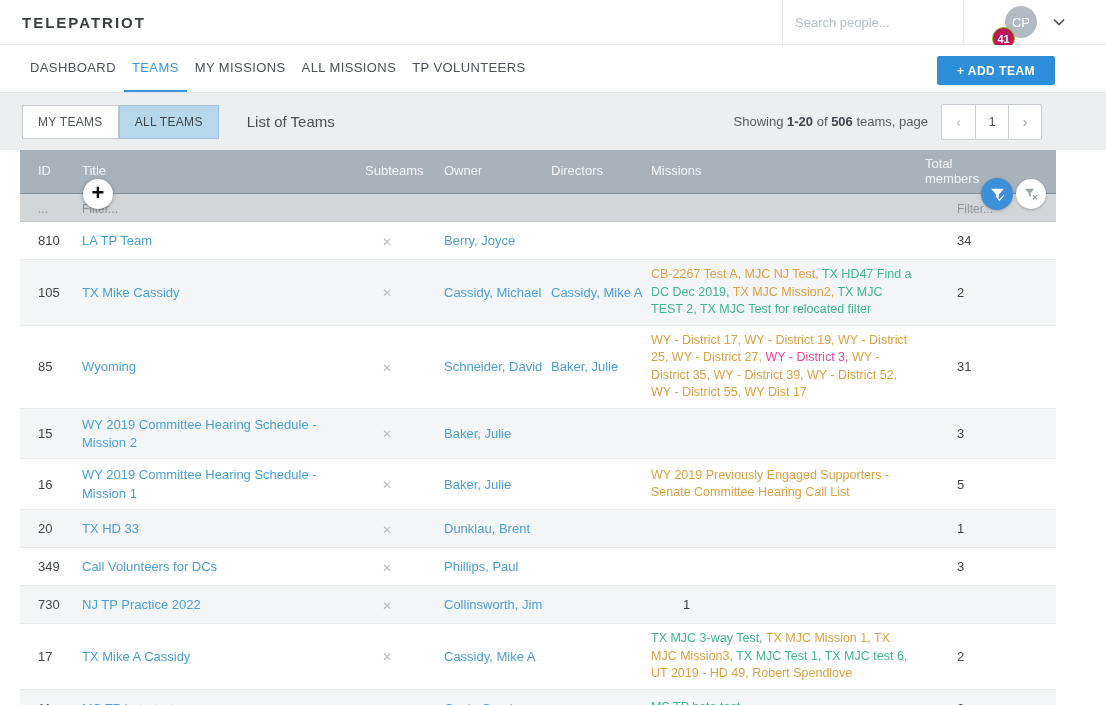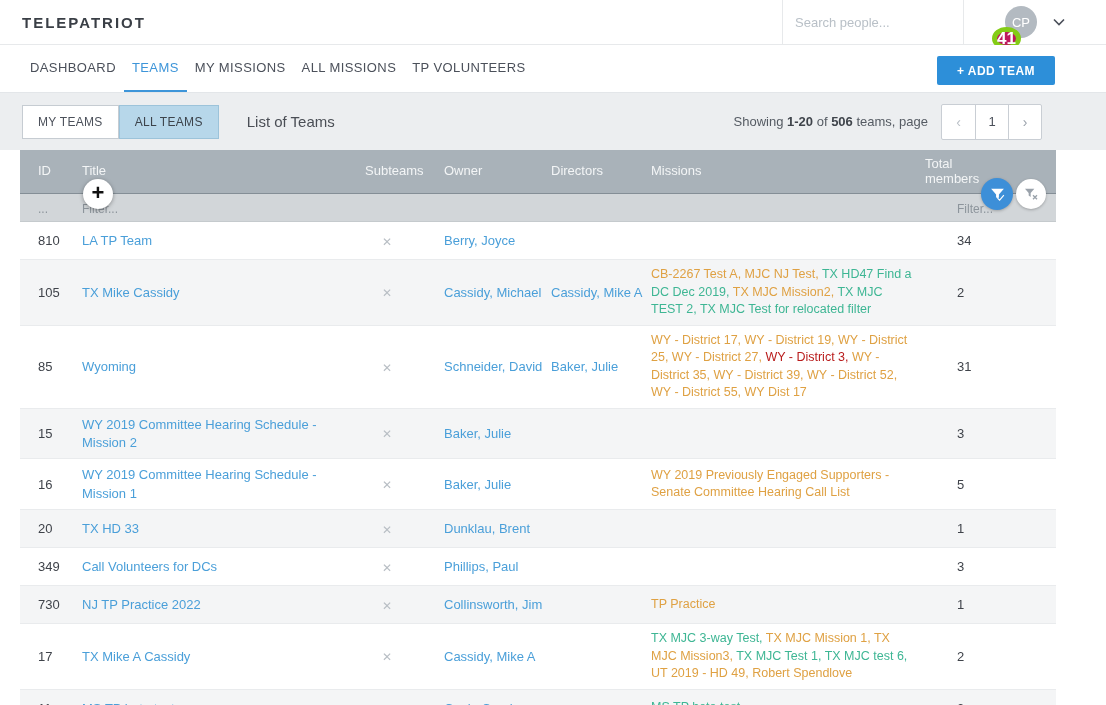--- a/index.html
+++ b/index.html
@@ -15,22 +15,22 @@
   .search-wrap { width:182px; height:44px; border-left:1px solid #e7e9eb;
     border-right:1px solid #e7e9eb; display:flex; align-items:center; padding:0 12px; }
   .search-input { border:none; outline:none; width:100%; font-size:13px;
     color:#555; background:transparent; font-family:"Liberation Sans",sans-serif; }
   .search-input::placeholder { color:#b9c0c7; }
   .account { width:142px; height:44px; display:flex; align-items:center; justify-content:center; gap:16px; }
   .avatar-wrap { position:relative; width:32px; height:32px; }
   .avatar { width:32px; height:32px; border-radius:50%; background:#b3bac1; color:#fff;
     font-size:13px; display:flex; align-items:center; justify-content:center; }
   .badge { position:absolute; left:-13px; top:21px; min-width:23px; height:23px; border-radius:50%;
-    background:#be185d; color:#fff; font-size:17px; font-weight:bold;
-    display:flex; align-items:center; justify-content:center; border:5px solid #84cc16; }
+    background:#be185d; color:#fff; font-size:11px; font-weight:bold;
+    display:flex; align-items:center; justify-content:center; border:1px solid #84cc16; }
   .chev { width:12px; height:8px; }
 
   
   .navbar { height:48px; background:#fff; border-bottom:1px solid #e3e6e9;
     display:flex; align-items:stretch; padding-left:22px; position:relative; }
   .nav-item { display:flex; align-items:center; padding:0 8px; font-size:13px;
     letter-spacing:.4px; color:#4b505a; cursor:pointer; border-bottom:2px solid transparent; }
   .nav-item.active { color:#3d95d9; border-bottom-color:#3d95d9; }
   .add-team-btn { position:absolute; right:51px; top:11px; width:118px; height:29px;
     background:#2d8fd9; color:#fff; border:none; border-radius:2px; font-size:12px;
@@ -79,21 +79,21 @@
   .filter-input::placeholder { color:#8d959c; }
   .row { border-bottom:1px solid #e9ebed; min-height:38px; background:#fff; padding:6px 0; }
   .row.alt { background:#f4f5f6; }
   .id-text { font-size:13px; color:#3f434a; }
   .link { font-size:13px; color:#4a9fd9; cursor:pointer; line-height:1.3; }
   .x-icon { color:#b8bec4; font-size:12px; cursor:pointer; }
   .missions { font-size:12.5px; line-height:1.4; }
   .missions span { cursor:pointer; }
   .m-orange { color:#dfa143;margin-top:42px; }
   .m-green  { color:#3eb694; }
-  .m-blue   { color:#b91c1c; }
+  .m-blue   { color:#ec4899; }
   .total-text { font-size:13px; color:#3f434a; }
 
   
   .plus-fab { position:absolute; left:63px; top:29px; width:30px; height:30px; border-radius:50%;
     background:#fff; border:none; box-shadow:0 1px 4px rgba(0,0,0,.35); font-size:22px; font-weight:bold;
     color:#111; display:flex; align-items:center; justify-content:center; cursor:pointer; z-index:5;
     font-family:"Liberation Sans",sans-serif; line-height:1; padding-bottom:3px; }
   .fab-right { position:absolute; top:28px; width:32px; height:32px; border-radius:50%;
     display:flex; align-items:center; justify-content:center; cursor:pointer; z-index:5; border:none; }
   .fab-filter { left:961px; background:#3d8fd8; box-shadow:0 1px 3px rgba(0,0,0,.25); }
@@ -259,21 +259,20 @@
     <div class="td"><span class="link"></span></div>
     <div class="td missions"></div>
     <div class="td c-total-body total-text">3</div>
   </div>
         <div class="trow row alt">
     <div class="td c-id id-text">730</div>
     <div class="td"><span class="link">NJ TP Practice 2022</span></div>
     <div class="td c-sub"><span class="x-icon">✕</span></div>
     <div class="td"><span class="link">Collinsworth, Jim</span></div>
     <div class="td"><span class="link"></span></div>
-    <div class="td missions"><span class="m-orange">TP Practice</span></div>
     <div class="td c-total-body total-text">1</div>
   </div>
         <div class="trow row">
     <div class="td c-id id-text">17</div>
     <div class="td"><span class="link">TX Mike A Cassidy</span></div>
     <div class="td c-sub"><span class="x-icon">✕</span></div>
     <div class="td"><span class="link">Cassidy, Mike A</span></div>
     <div class="td"><span class="link"></span></div>
     <div class="td missions"><span class="m-green">TX MJC 3-way Test, </span><span class="m-orange">TX MJC Mission 1, </span><span class="m-orange">TX MJC Mission3, </span><span class="m-green">TX MJC Test 1, </span><span class="m-green">TX MJC test 6, </span><span class="m-orange">UT 2019 - HD 49, Robert Spendlove</span></div>
     <div class="td c-total-body total-text">2</div>

